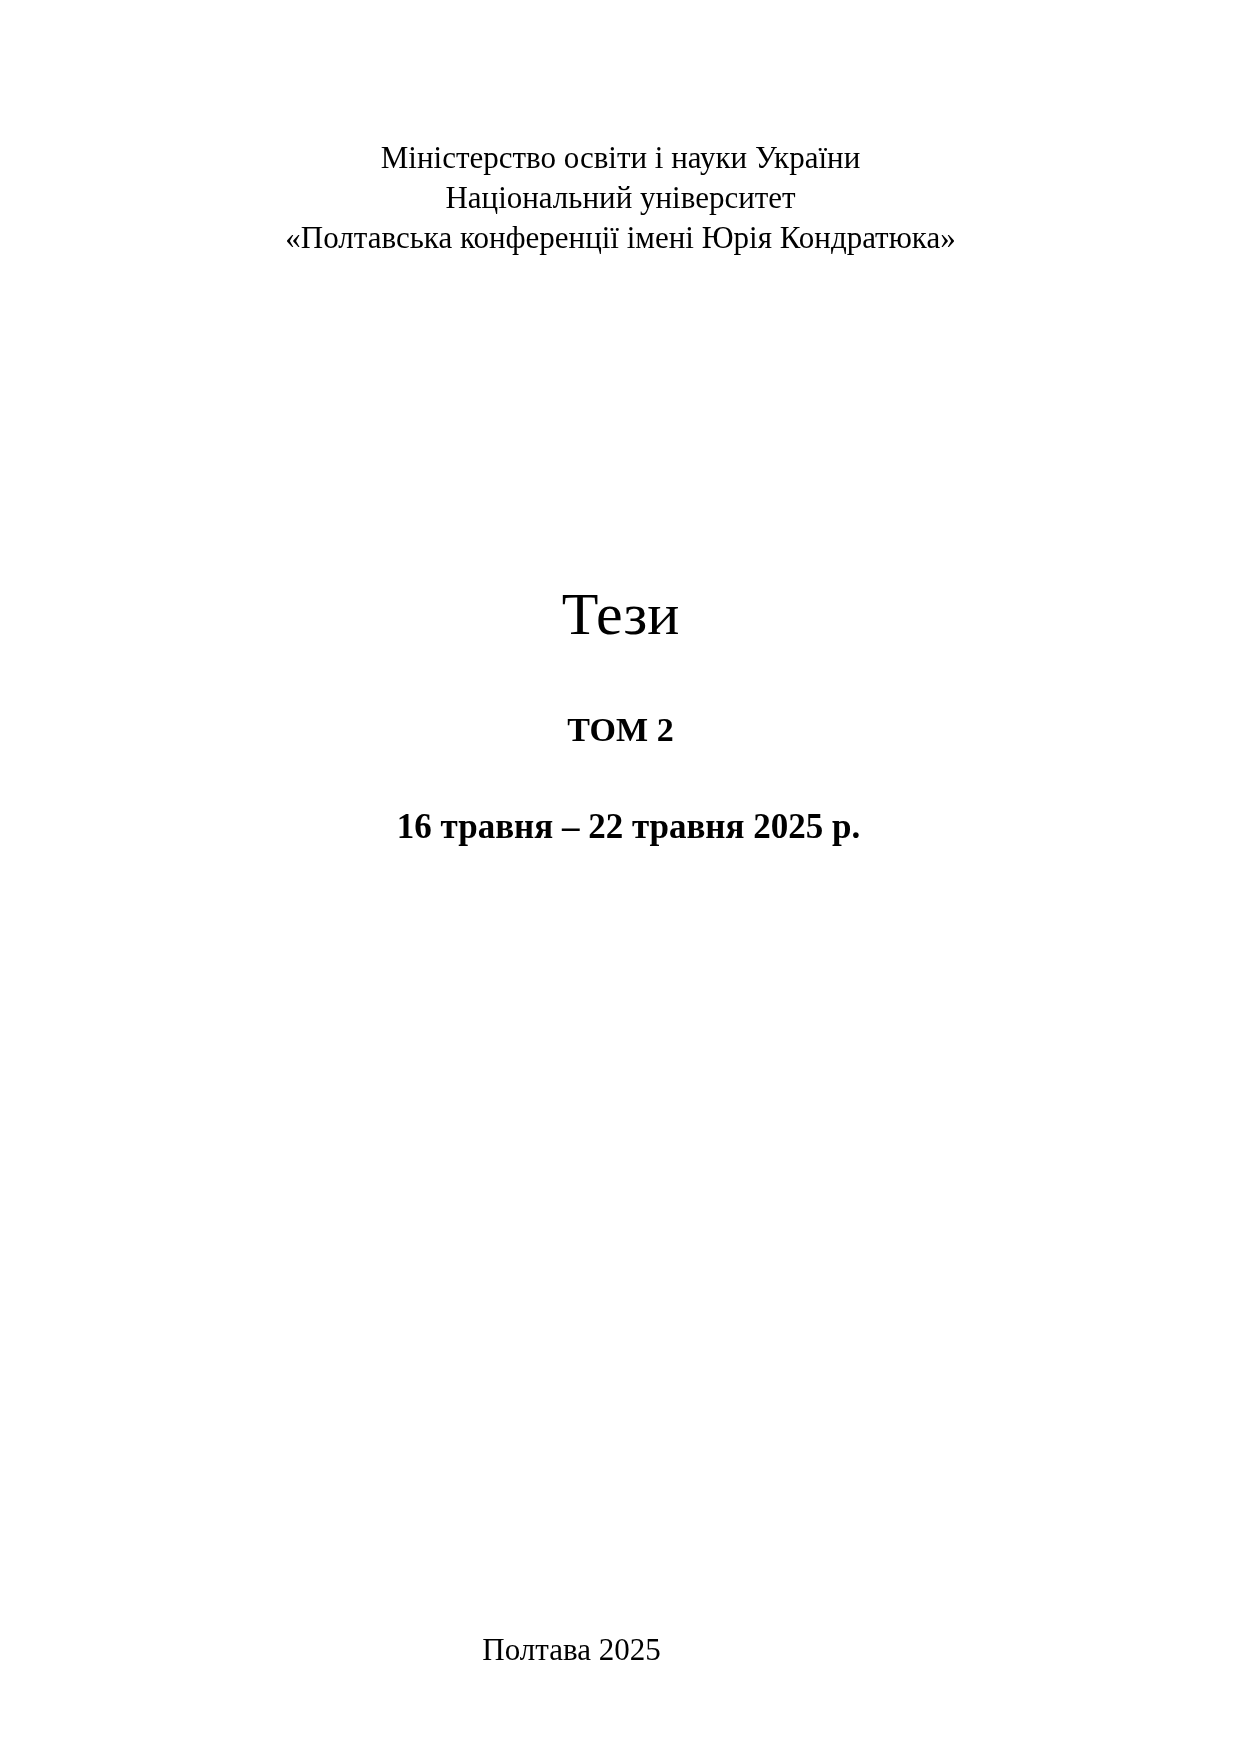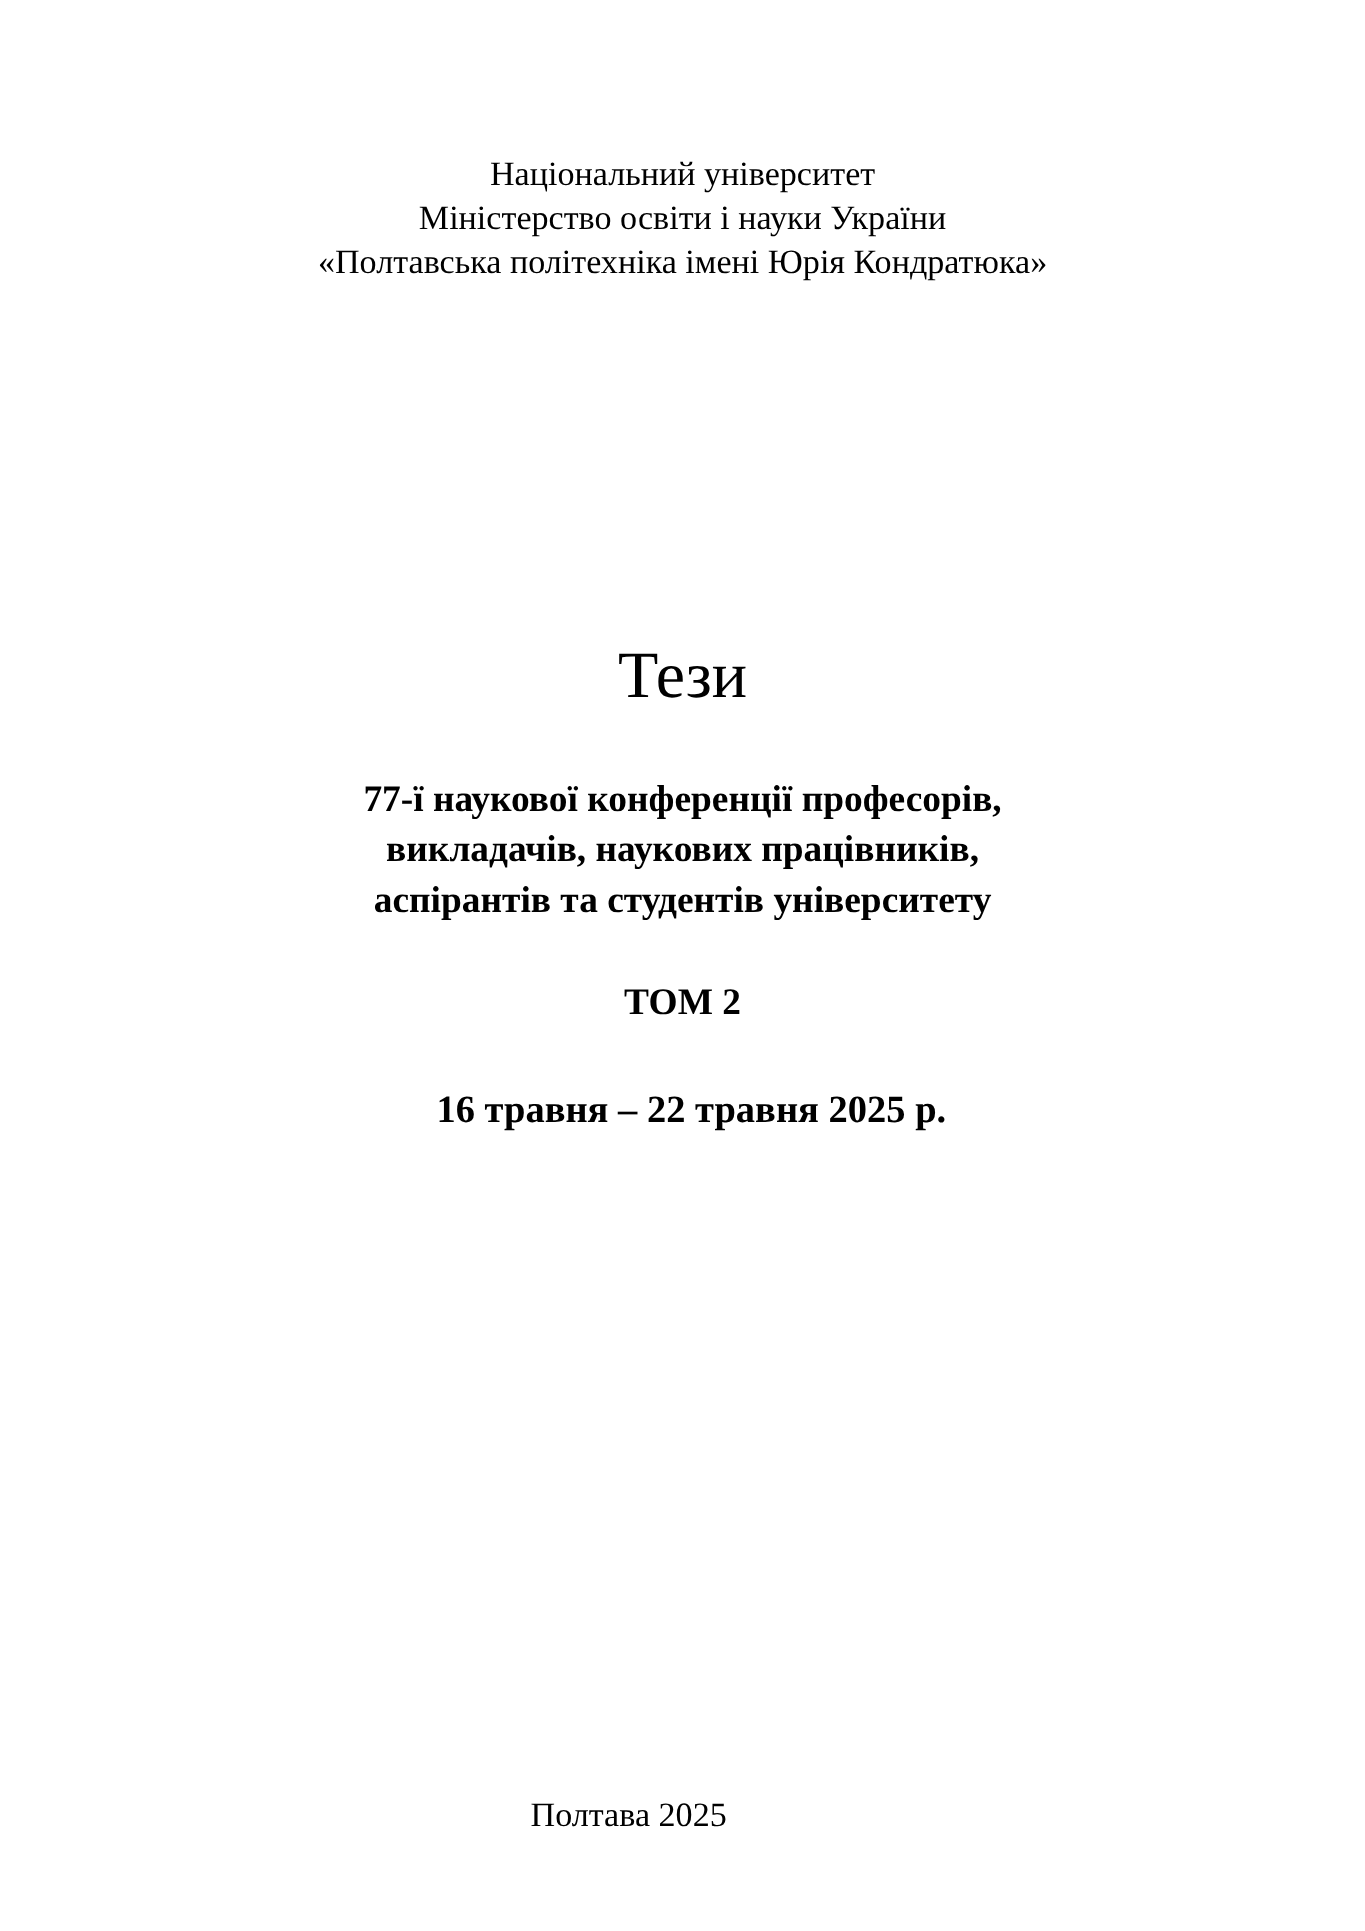--- a/index.html
+++ b/index.html
@@ -71,32 +71,27 @@
     font-weight: 400;
     text-align: center;
   }
 </style>
 </head>
 <body>
 
 <div class="page">
 
   <div class="header-block">
+    <div class="header-line">Міністерство освіти і науки України</div>
     <div class="header-line">Національний університет</div>
-    <div class="header-line">Міністерство освіти і науки України</div>
-    <div class="header-line">«Полтавська політехніка імені Юрія Кондратюка»</div>
+    <div class="header-line">«Полтавська конференції імені Юрія Кондратюка»</div>
   </div>
 
   <div class="main-title">Тези</div>
 
-  <div class="subtitle-block">
-    <div class="subtitle-line">77-ї наукової конференції професорів,</div>
-    <div class="subtitle-line">викладачів, наукових працівників,</div>
-    <div class="subtitle-line">аспірантів та студентів університету</div>
-  </div>
 
   <div class="volume-line">ТОМ 2</div>
 
   <div class="dates-line">16 травня – 22 травня 2025 р.</div>
 
   <div class="footer-line">Полтава 2025</div>
 
 </div>
 
 </body></html>

